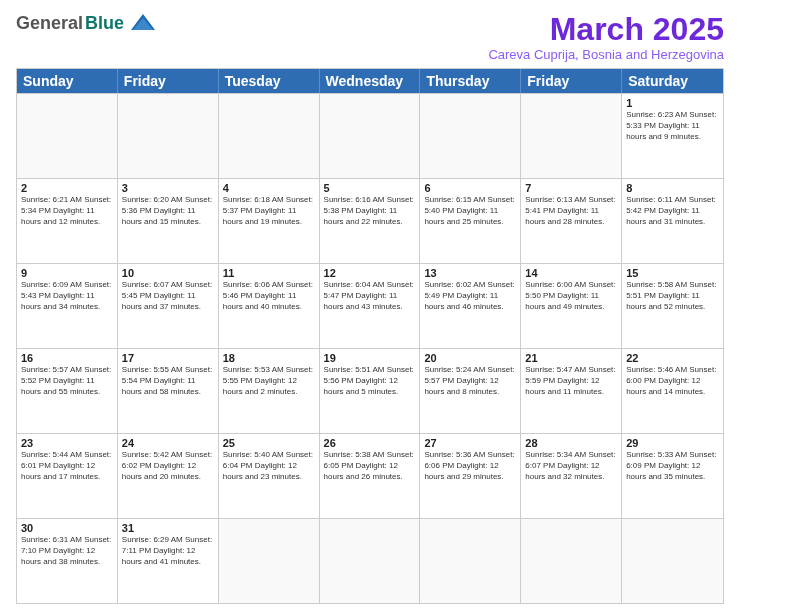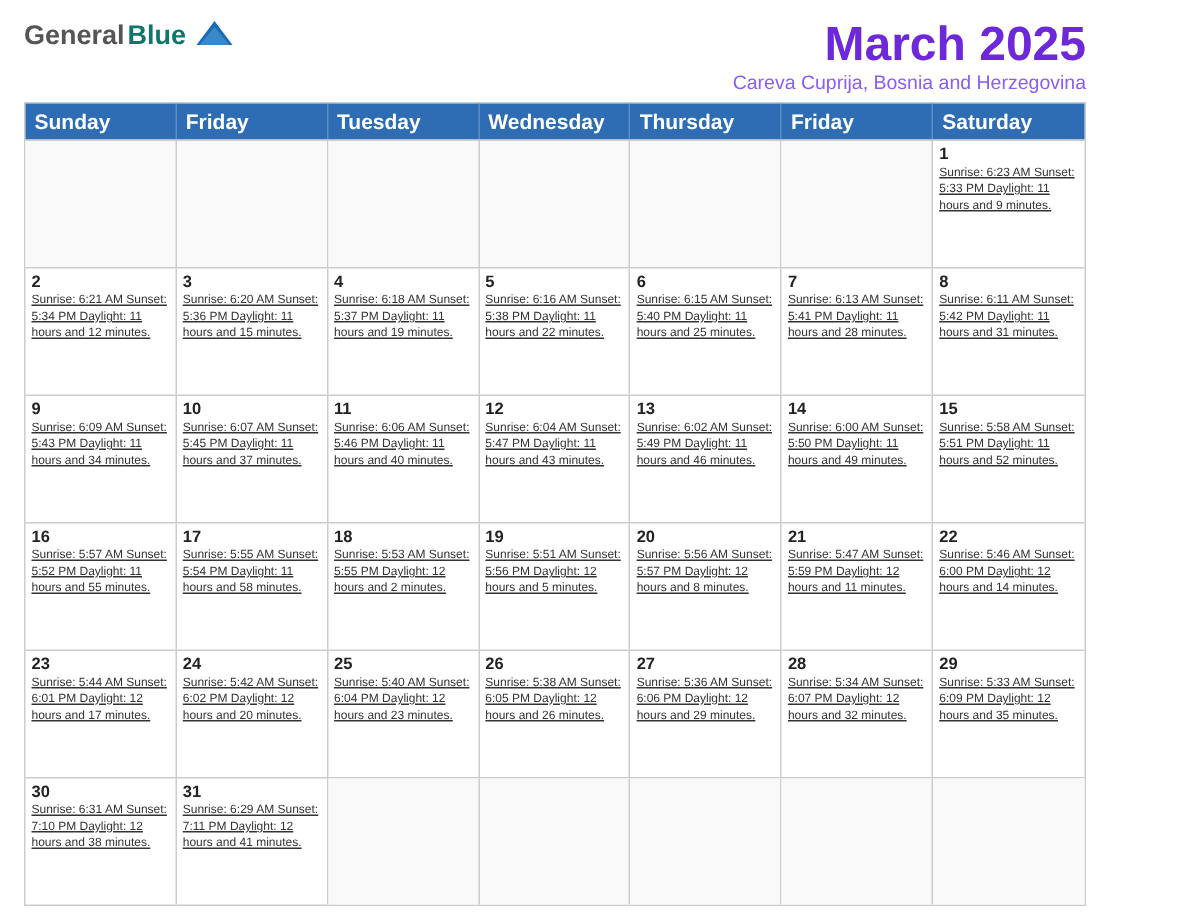--- a/index.html
+++ b/index.html
@@ -99,21 +99,20 @@
     .day-num {
       font-size: 11px;
       font-weight: bold;
       color: #222;
       margin-bottom: 1px;
     }
     .day-info {
       font-size: 8px;
       line-height: 1.35;
       color: #333;
-      text-decoration: underline;
     }
   </style>
 </head>
 <body>
 
 <div class="page">
   <div class="header">
     <div class="logo">
       <div class="logo-text">
         <span class="logo-general">General</span>
@@ -282,21 +281,21 @@
           </div>
           <div class="cal-cell">
             <div class="day-num">19</div>
             <div class="day-info">Sunrise: 5:51 AM
 Sunset: 5:56 PM
 Daylight: 12 hours
 and 5 minutes.</div>
           </div>
           <div class="cal-cell">
             <div class="day-num">20</div>
-            <div class="day-info">Sunrise: 5:56 AM
+            <div class="day-info">Sunrise: 5:24 AM
 Sunset: 5:57 PM
 Daylight: 12 hours
 and 8 minutes.</div>
           </div>
           <div class="cal-cell">
             <div class="day-num">21</div>
             <div class="day-info">Sunrise: 5:47 AM
 Sunset: 5:59 PM
 Daylight: 12 hours
 and 11 minutes.</div>

